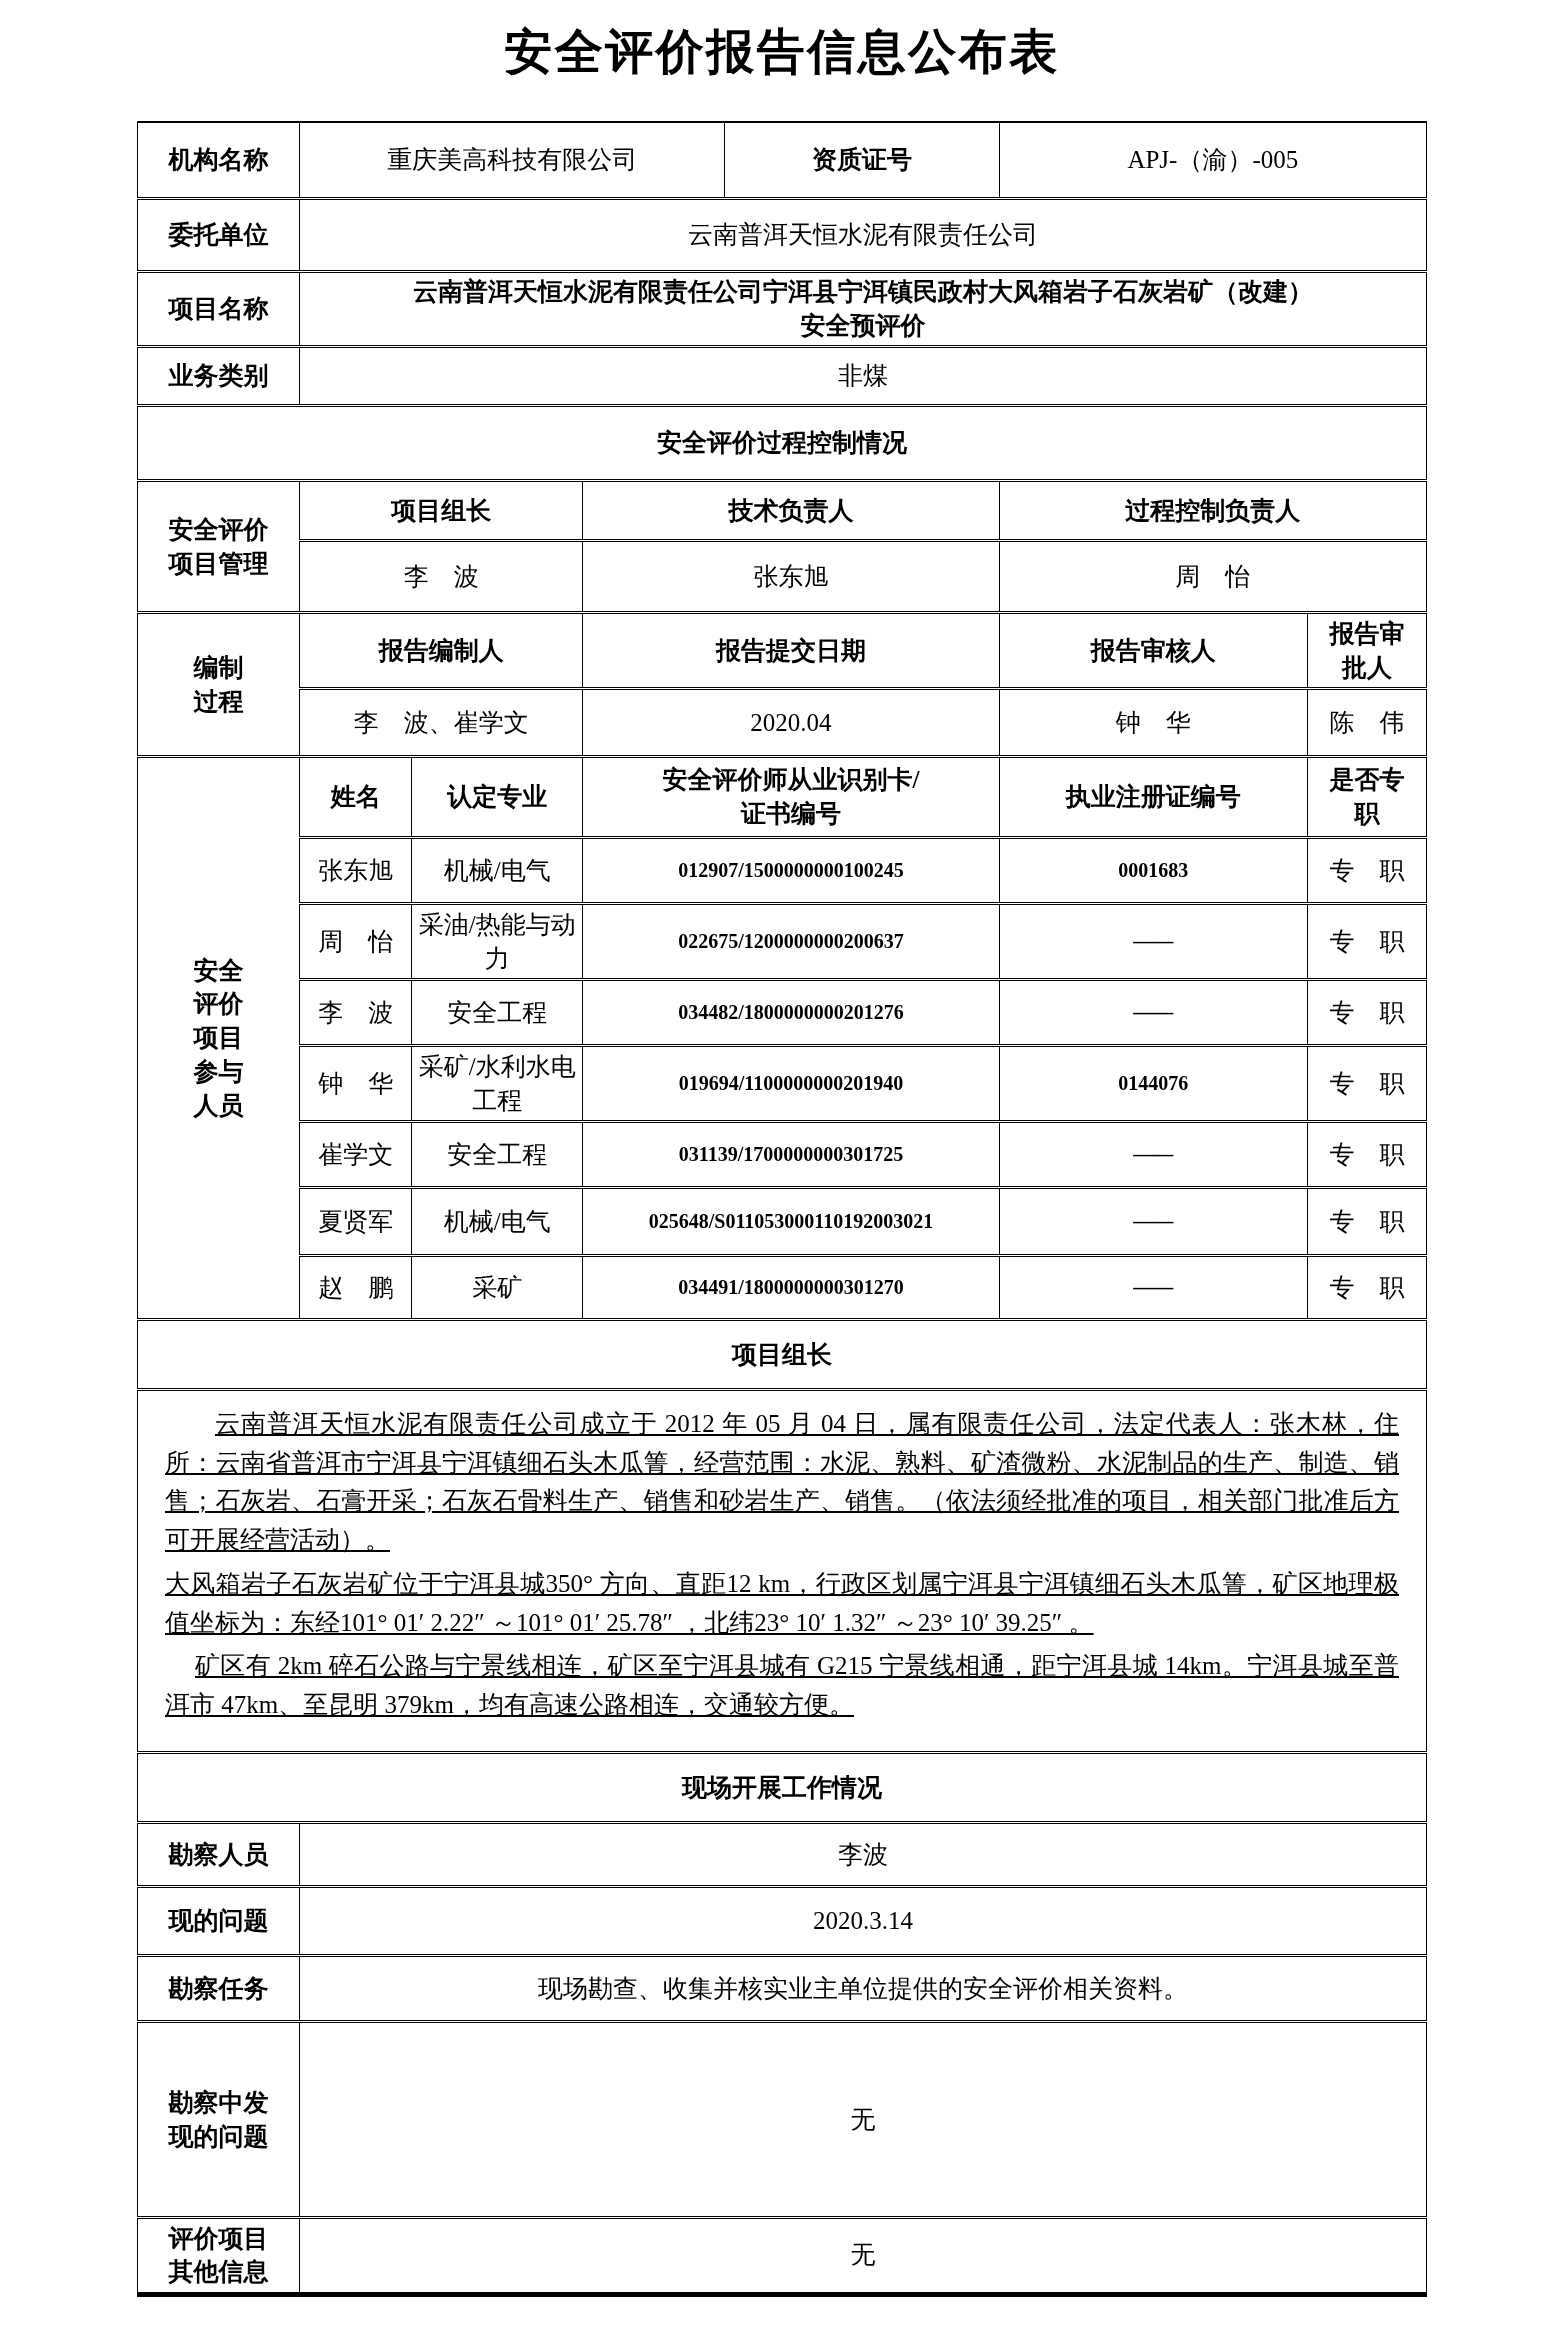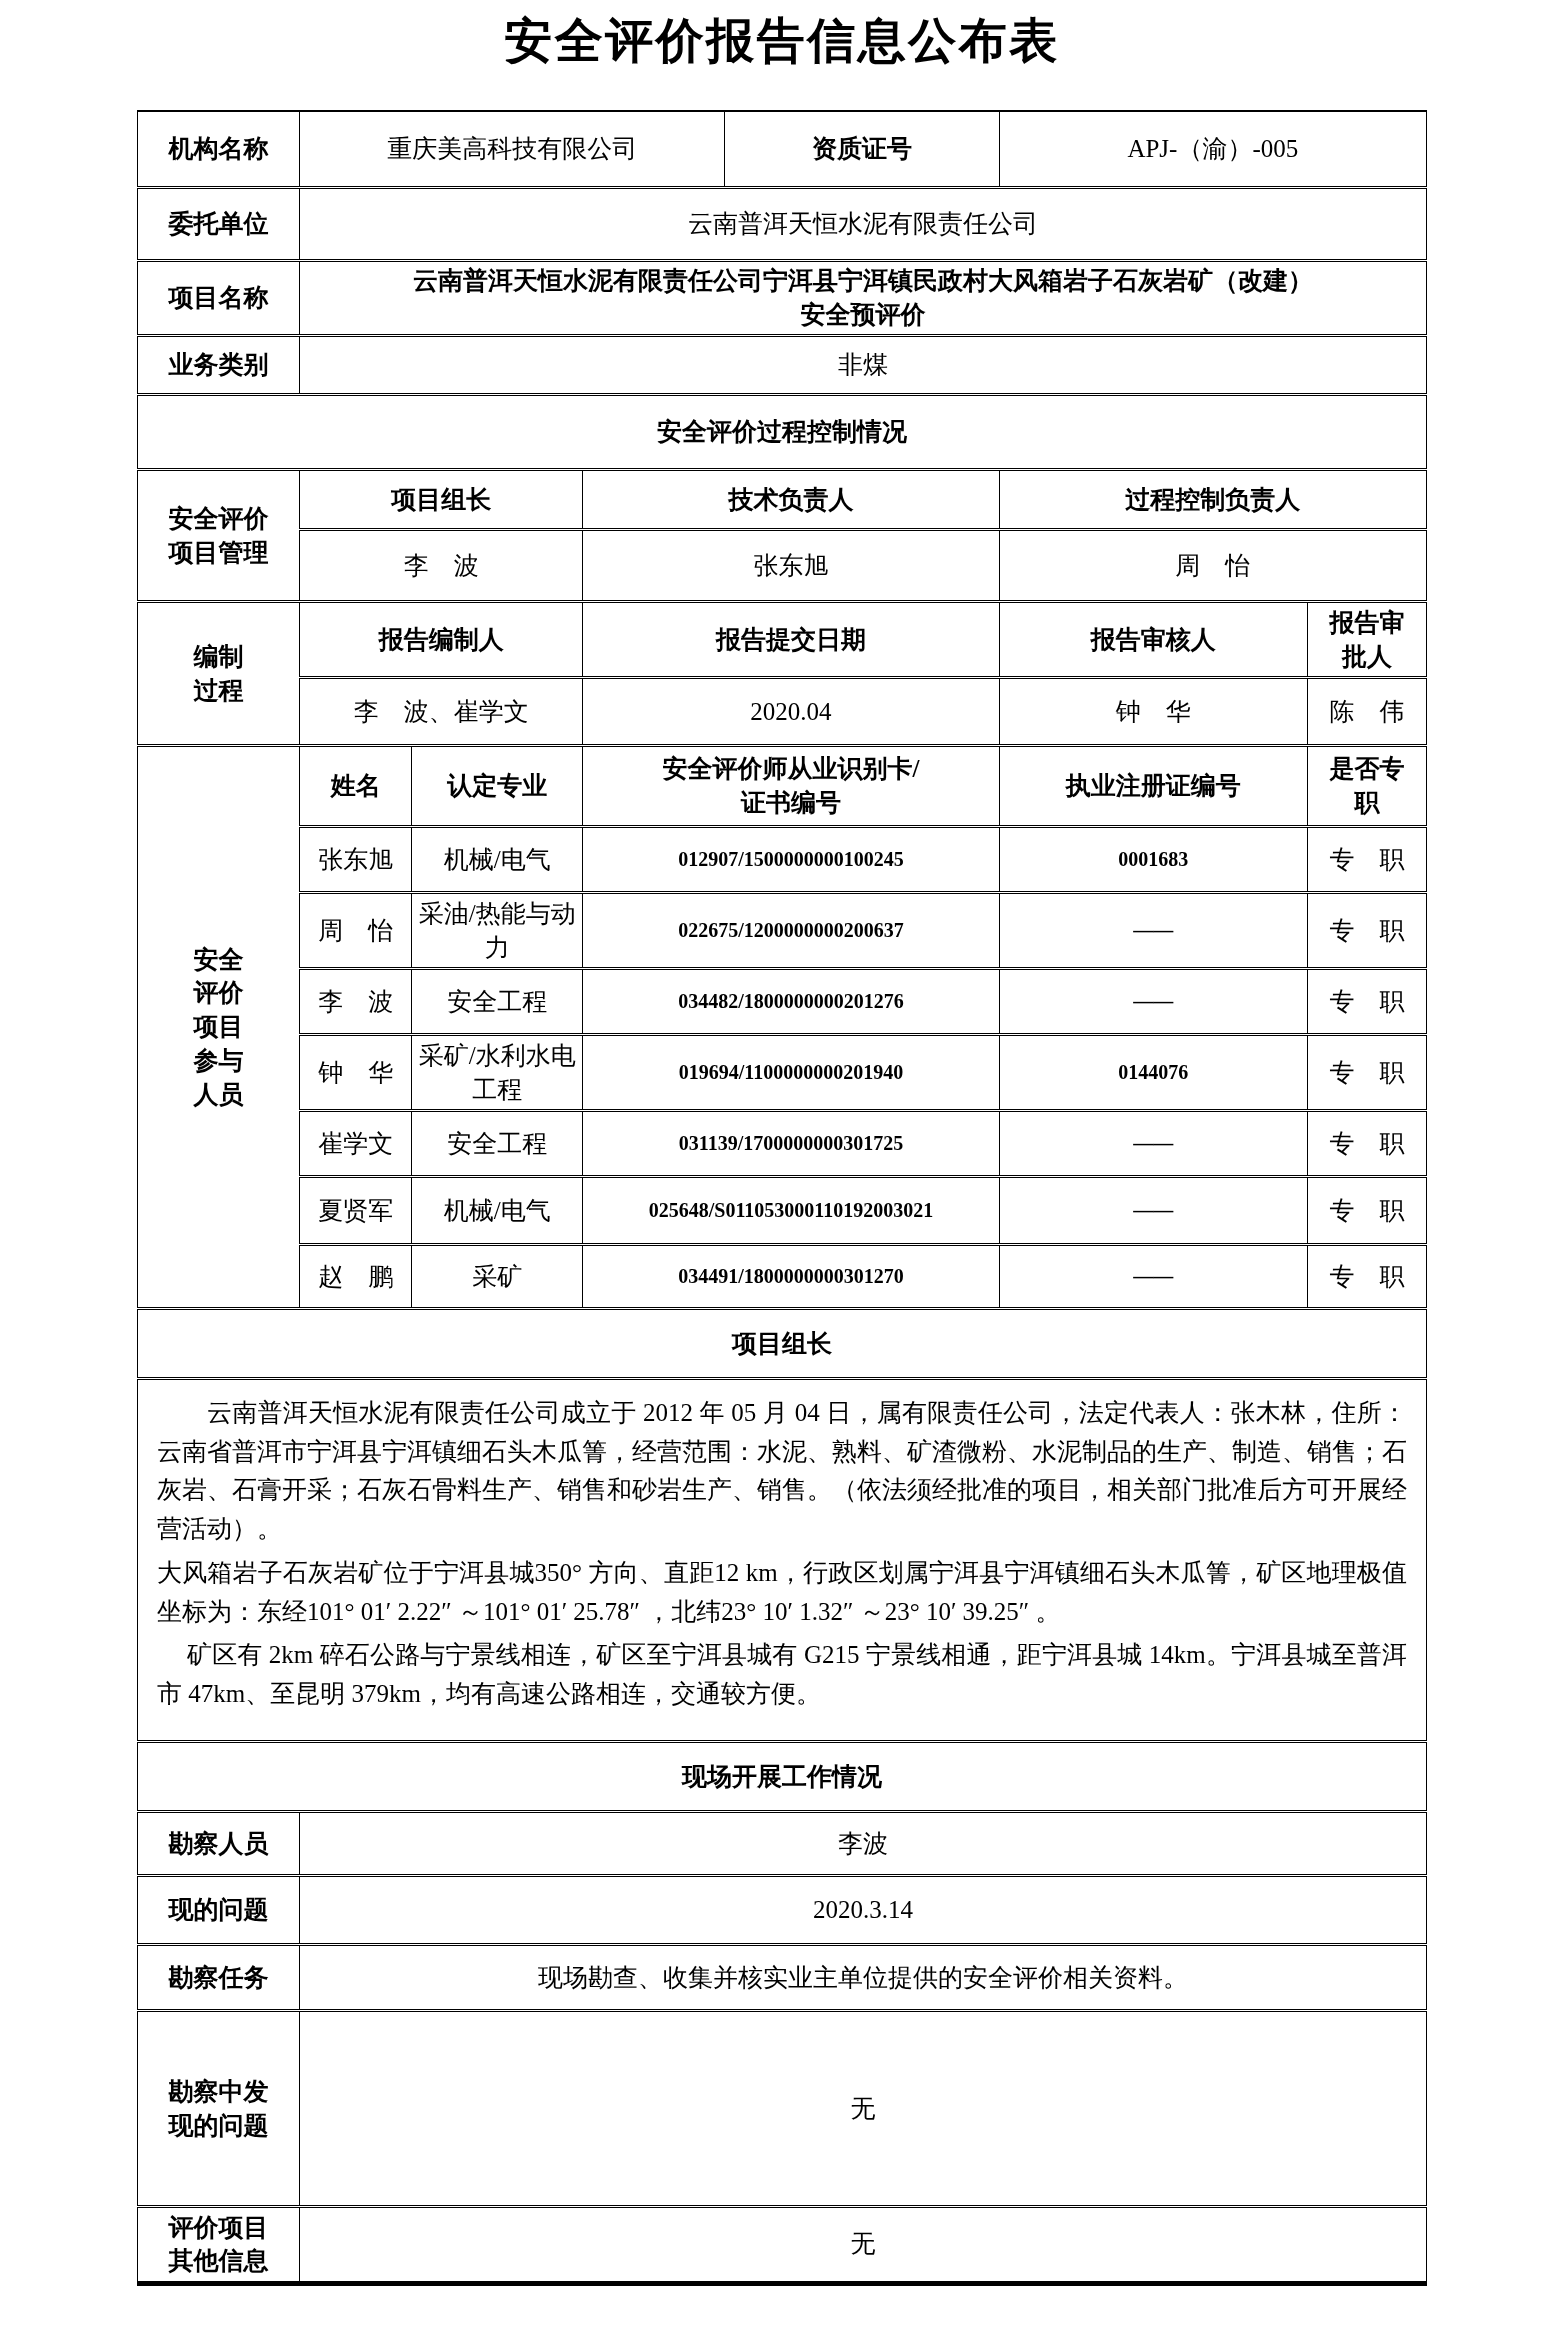--- a/index.html
+++ b/index.html
@@ -2,21 +2,21 @@
 <html style="font-size:10px"><head>
 <meta charset="utf-8">
 <style>
   html,body{margin:0;padding:0;background:#ffffff;}
   body{
     width:1564px;height:2342px;
     font-family:"Liberation Serif","DejaVu Serif",serif;
     color:#000;
   }
   .page-title{
-    margin:9px auto 0 auto;
+    margin:20px auto 0 auto;
     text-align:center;
     font-size:48px;
     font-weight:900;
     letter-spacing:2.5px;
     font-family:"Liberation Serif","DejaVu Serif",serif;
   }
   table.main{
     border-collapse:collapse;
     table-layout:fixed;
     width:1290px;
@@ -46,23 +46,24 @@
   .h118{height:75px}.h95{height:60px}.h121{height:76px}.h107{height:68px}
   .h128{height:81px}.h104{height:66px}.h105{height:66px}.h102{height:64px}
   .h111{height:70px}.h575{height:363px}.h109{height:69px}.h310{height:196px}
   
   td.intro-cell{
     text-align:justify;
     vertical-align:top;
     padding:8.8px 15px 6.3px 15px;
   }
   .intro-cell p{
-    margin:5px 4px;
+    margin:5px 12px;
     font-size:25px;
     line-height:1.55;
+    text-decoration:underline;
   }
   .ind2{text-indent:2em;}
   .ind0{text-indent:0;}
   .ind1{text-indent:1.2em;}
 </style>
 </head>
 <body>
 
 <div class="page-title">安全评价报告信息公布表</div>
 

